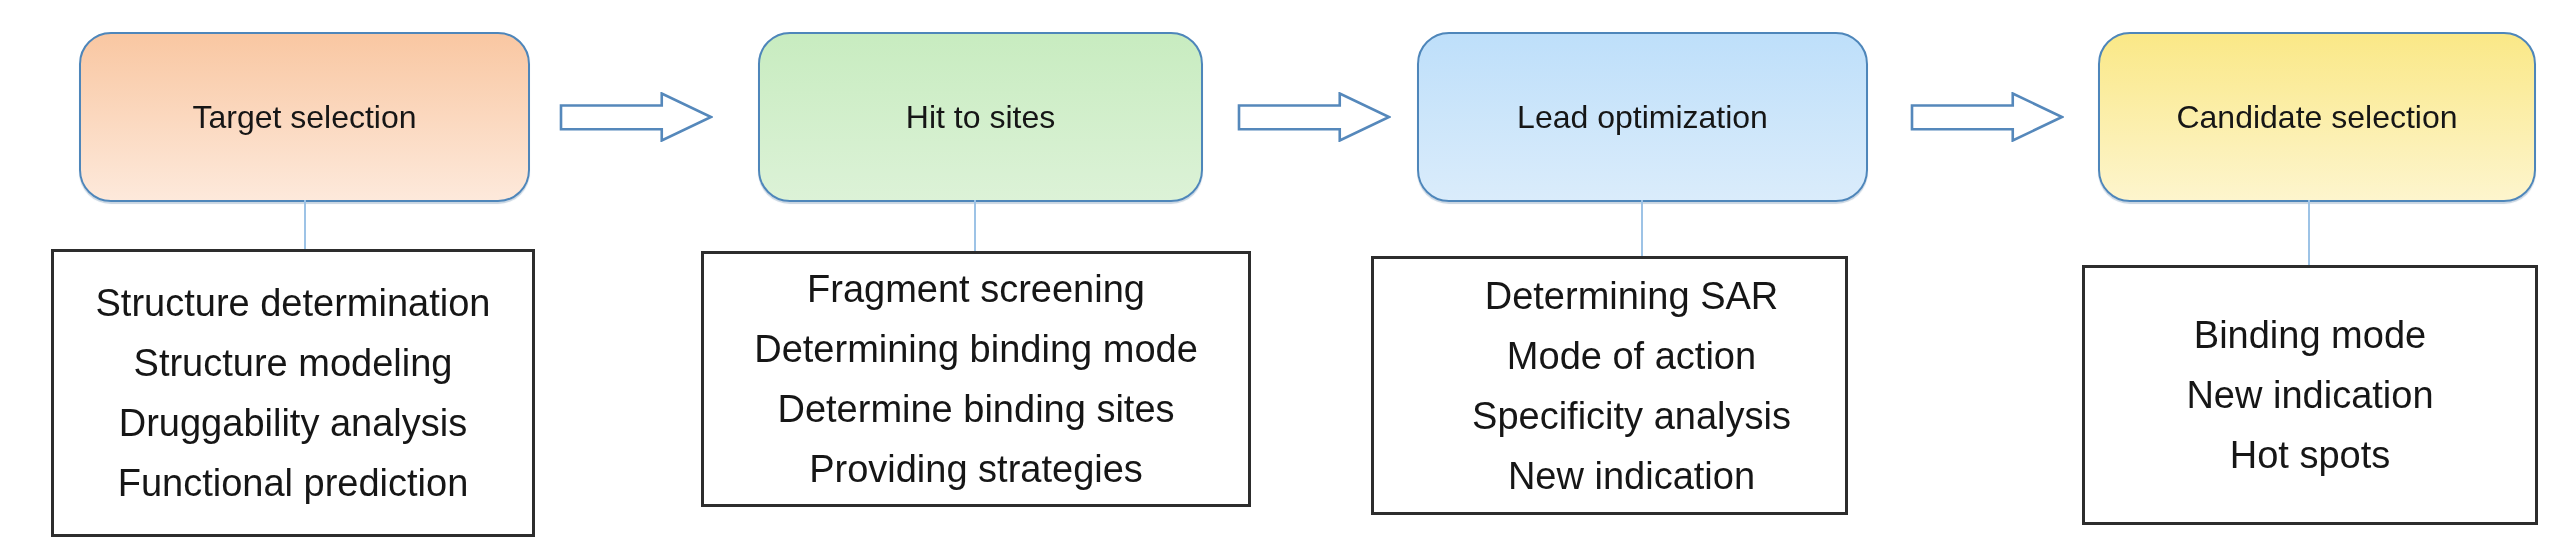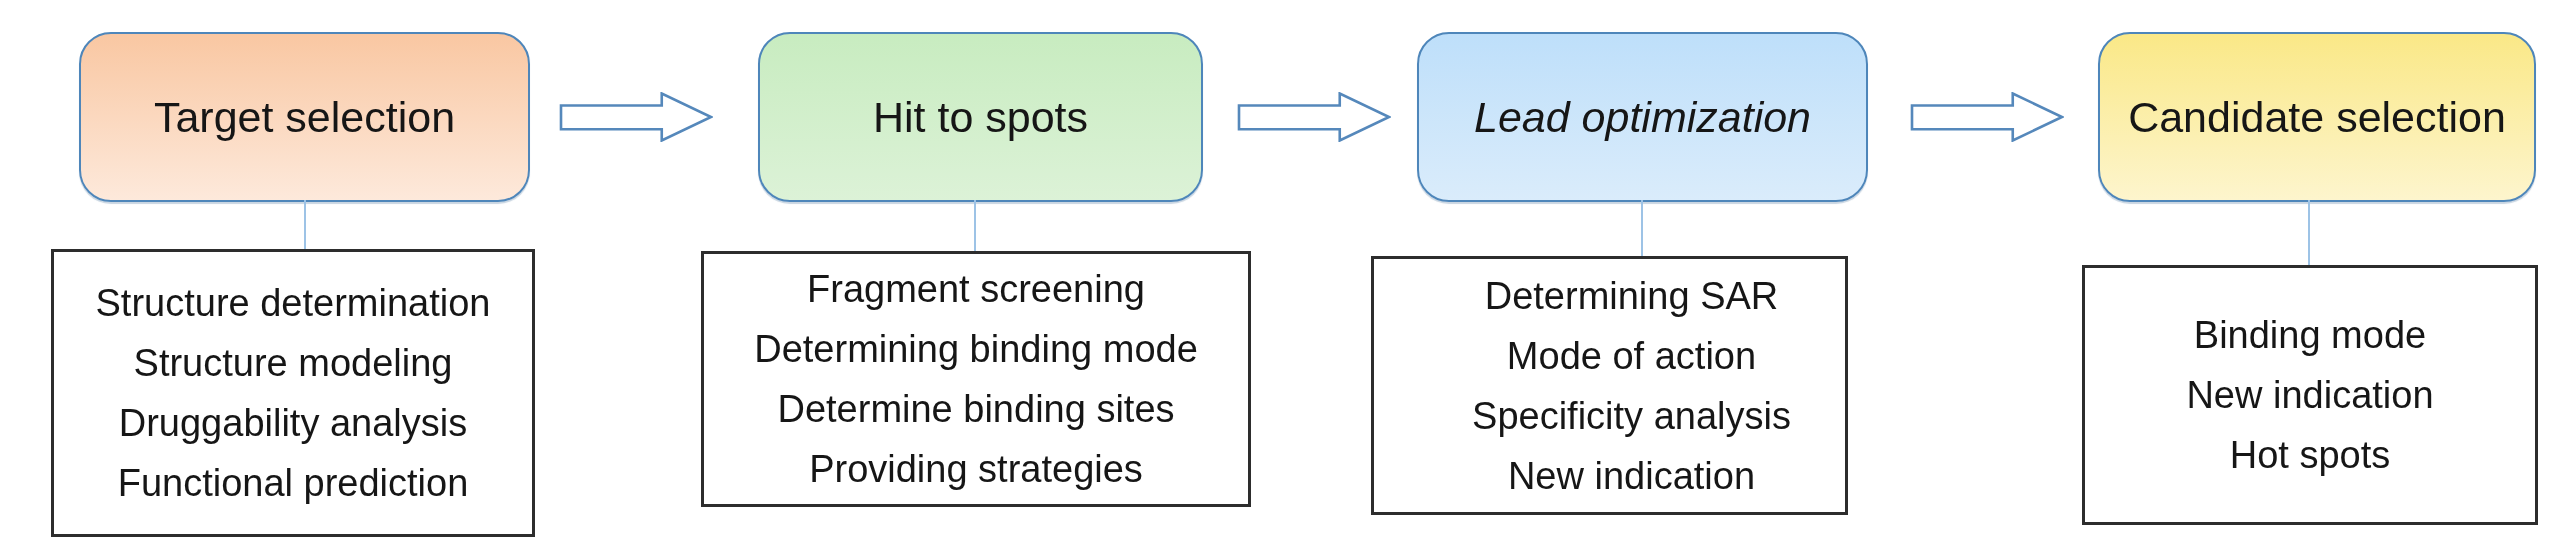--- a/index.html
+++ b/index.html
@@ -23,28 +23,28 @@
     height: 170px;
     border: 2.3px solid #4e86ba;
     border-radius: 32px;
     box-sizing: border-box;
     display: flex;
     align-items: center;
     justify-content: center;
     box-shadow: 0 1.5px 0.8px rgba(80, 120, 160, 0.30);
   }
   .stage-label {
-    font-size: 43px;
+    font-size: 32px;
     color: #161616;
     letter-spacing: 0;
     white-space: nowrap;
   }
   #stage-box-0 { left: 79px;  width: 451px; }
   #stage-box-1 { left: 758px; width: 445px; }
-  #stage-box-2 { left: 1417px; width: 451px; font-style: italic; }
+  #stage-box-2 { left: 1417px; width: 451px; }
   #stage-box-3 { left: 2098px; width: 438px; text-align: center; }
 
   
   .connector {
     position: absolute;
     width: 2.3px;
     background: #9dc3e6;
   }
   #connector-0 { left: 304px;  top: 200px; height: 49px; }
   #connector-1 { left: 974px; top: 200px; height: 51px; }
@@ -98,21 +98,21 @@
     <span class="detail-item">Structure modeling</span>
     <span class="detail-item">Druggability analysis</span>
     <span class="detail-item">Functional prediction</span>
   </div>
 
   <svg class="flow-arrow" id="flow-arrow-0" viewBox="0 0 205 67">
     <path d="M2,18 H137 V2 L203,33.5 L137,65 V50 H2 Z" fill="#ffffff" stroke="#5588bb" stroke-width="3.5" stroke-linejoin="miter"></path>
   </svg>
 
   <div class="stage-box" id="stage-box-1" style="background: linear-gradient(rgb(200, 236, 192) 0%, rgb(220, 242, 215) 100%);">
-    <span class="stage-label">Hit to spots</span>
+    <span class="stage-label">Hit to sites</span>
   </div>
   <div class="connector" id="connector-1"></div>
   <div class="detail-box" id="detail-box-1">
     <span class="detail-item">Fragment screening</span>
     <span class="detail-item">Determining binding mode</span>
     <span class="detail-item">Determine binding sites</span>
     <span class="detail-item">Providing strategies</span>
   </div>
 
   <svg class="flow-arrow" id="flow-arrow-1" viewBox="0 0 205 67">

